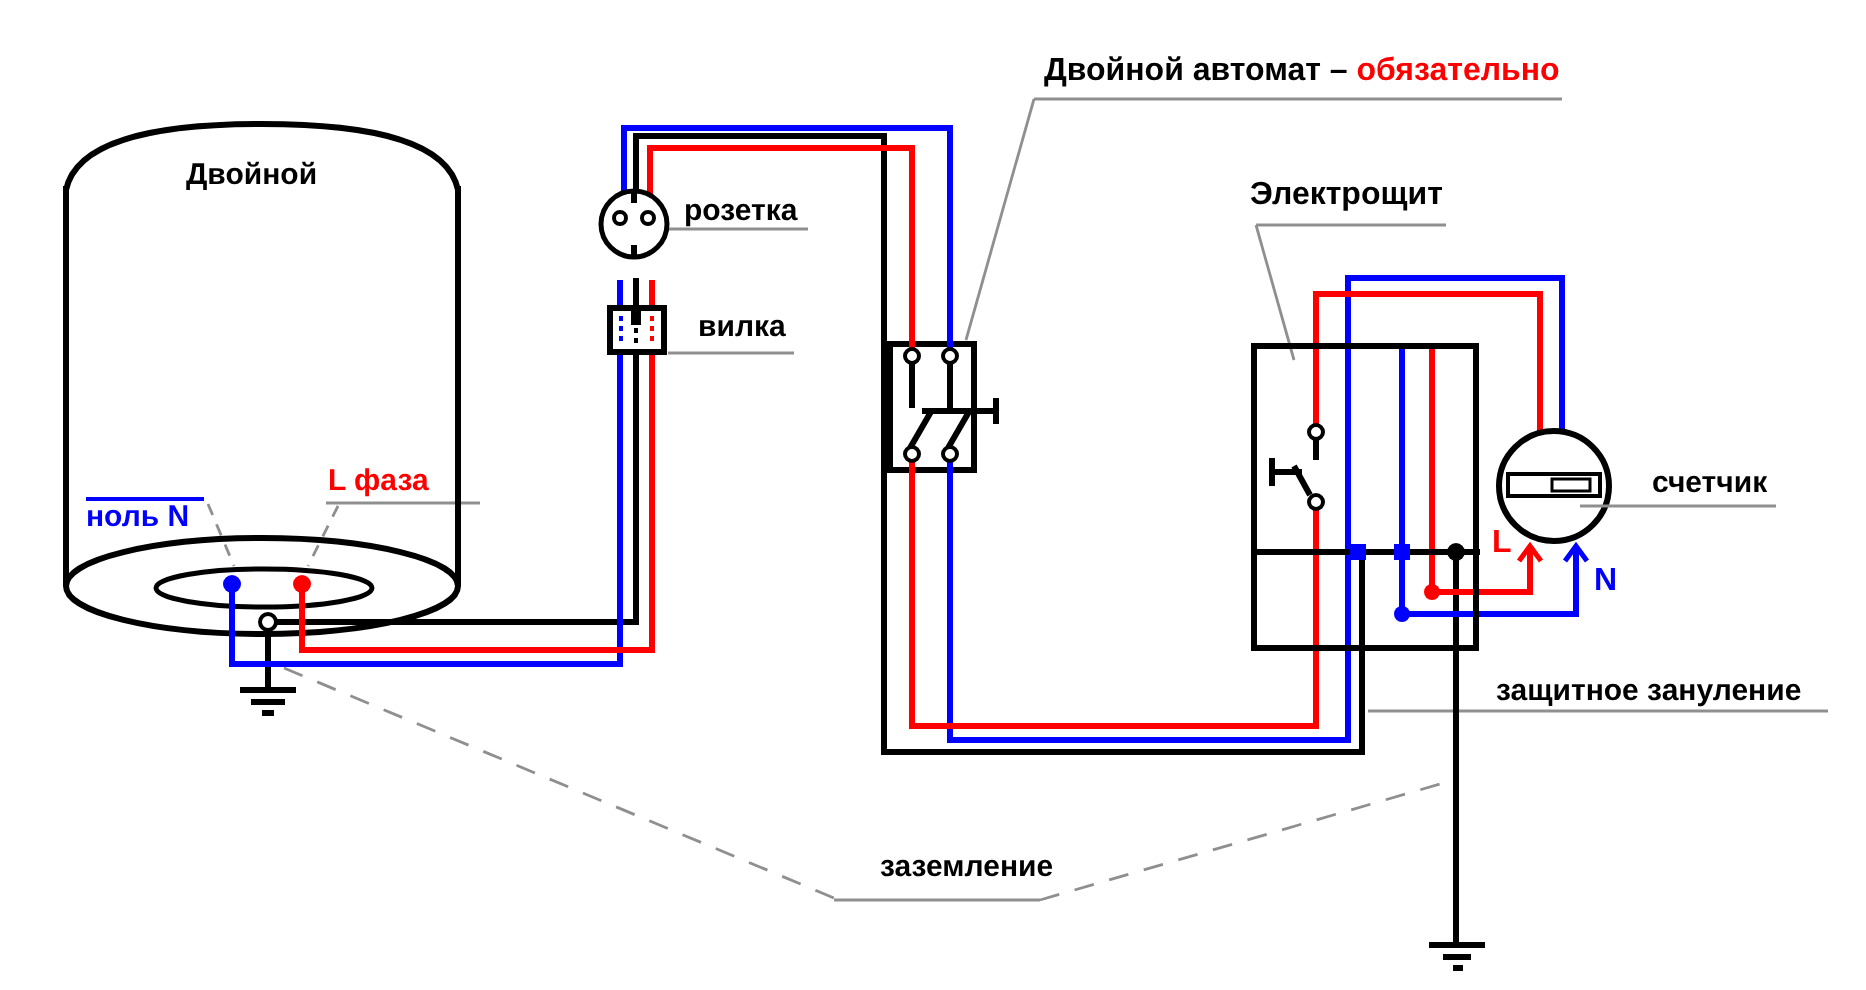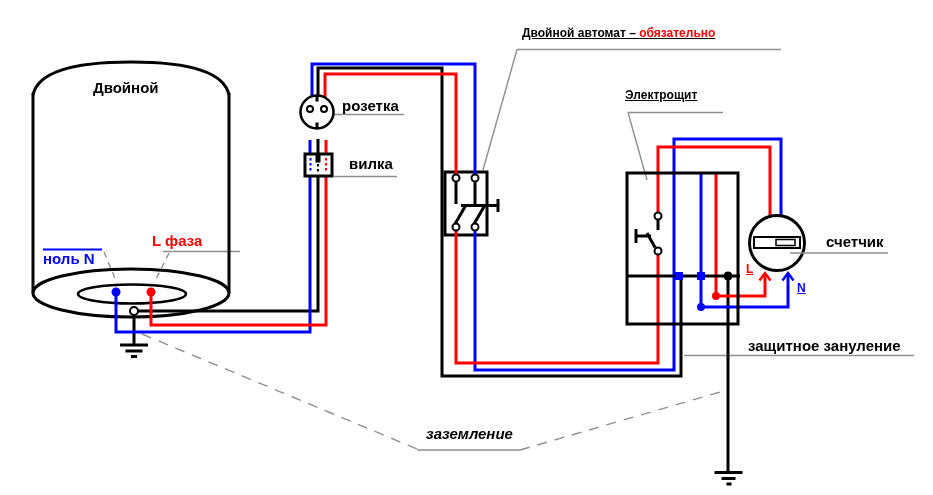--- a/index.html
+++ b/index.html
@@ -1,20 +1,20 @@
 <!DOCTYPE html>
 <html style="--c-phase: #ff0000; --c-neutral: #0000ff; --c-ground: #000000; --c-leader: #8f8f8f; --c-background: #ffffff;"><head>
 <meta charset="utf-8">
 <style>
   html,body{margin:0;padding:0;background:var(--c-background,#fff);}
   .stage{position:relative;width:933px;height:495px;background:var(--c-background,#fff);
          font-family:"Liberation Sans",sans-serif;overflow:hidden;}
   .stage svg{position:absolute;left:0;top:0;}
   .lbl{position:absolute;font-weight:bold;font-size:15px;color:#000;white-space:nowrap;line-height:1.1;}
-  .lbl.big{font-size:12px;text-decoration:underline;}
+  .lbl.big{font-size:16px;}
   .c-phase{color:var(--c-phase,#f00);}
   .c-neutral{color:var(--c-neutral,#00f);margin-top:20px;}
   
   .w-ground{stroke:var(--c-ground,#000);fill:none;stroke-width:3;}
   .w-neutral{stroke:var(--c-neutral,#00f);fill:none;stroke-width:3;}
   .w-phase{stroke:var(--c-phase,#f00);fill:none;stroke-width:3;}
   .gray{stroke:var(--c-leader,#8f8f8f);fill:none;stroke-width:1.4;}
   .outline{stroke:#000;fill:none;}
 </style>
 </head>
@@ -137,19 +137,19 @@
       <path class="w-ground" d="M721.5,478.5 H735.5 M726.5,484 H731.5"></path>
     </g>
   </svg>
 
   <div class="lbl big" style="left:522px;top:27px;"><span>Двойной автомат – </span><span class="c-phase">обязательно</span></div>
   <div class="lbl" style="left:93px;top:80px;">Двойной</div>
   <div class="lbl" style="left:342px;top:98px;">розетка</div>
   <div class="lbl" style="left:349px;top:156px;">вилка</div>
   <div class="lbl big" style="left:625px;top:89px;">Электрощит</div>
   <div class="lbl c-neutral" style="left:43px;top:231px;">ноль N</div>
-  <div class="lbl c-phase" style="left:152px;top:233px;text-align:right;">L фаза</div>
+  <div class="lbl c-phase" style="left:164px;top:233px;text-align:right;">L фаза</div>
   <div class="lbl" style="left:826px;top:234px;">счетчик</div>
   <div class="lbl big c-phase" style="left:746px;top:263px;">L</div>
   <div class="lbl big c-neutral" style="left:797px;top:262px;">N</div>
   <div class="lbl" style="left:748px;top:338px;">защитное зануление</div>
-  <div class="lbl" style="left:426px;top:426px;font-style:italic;">заземление</div>
+  <div class="lbl" style="left:440px;top:426px;">заземление</div>
 </div>
 
 </body></html>

